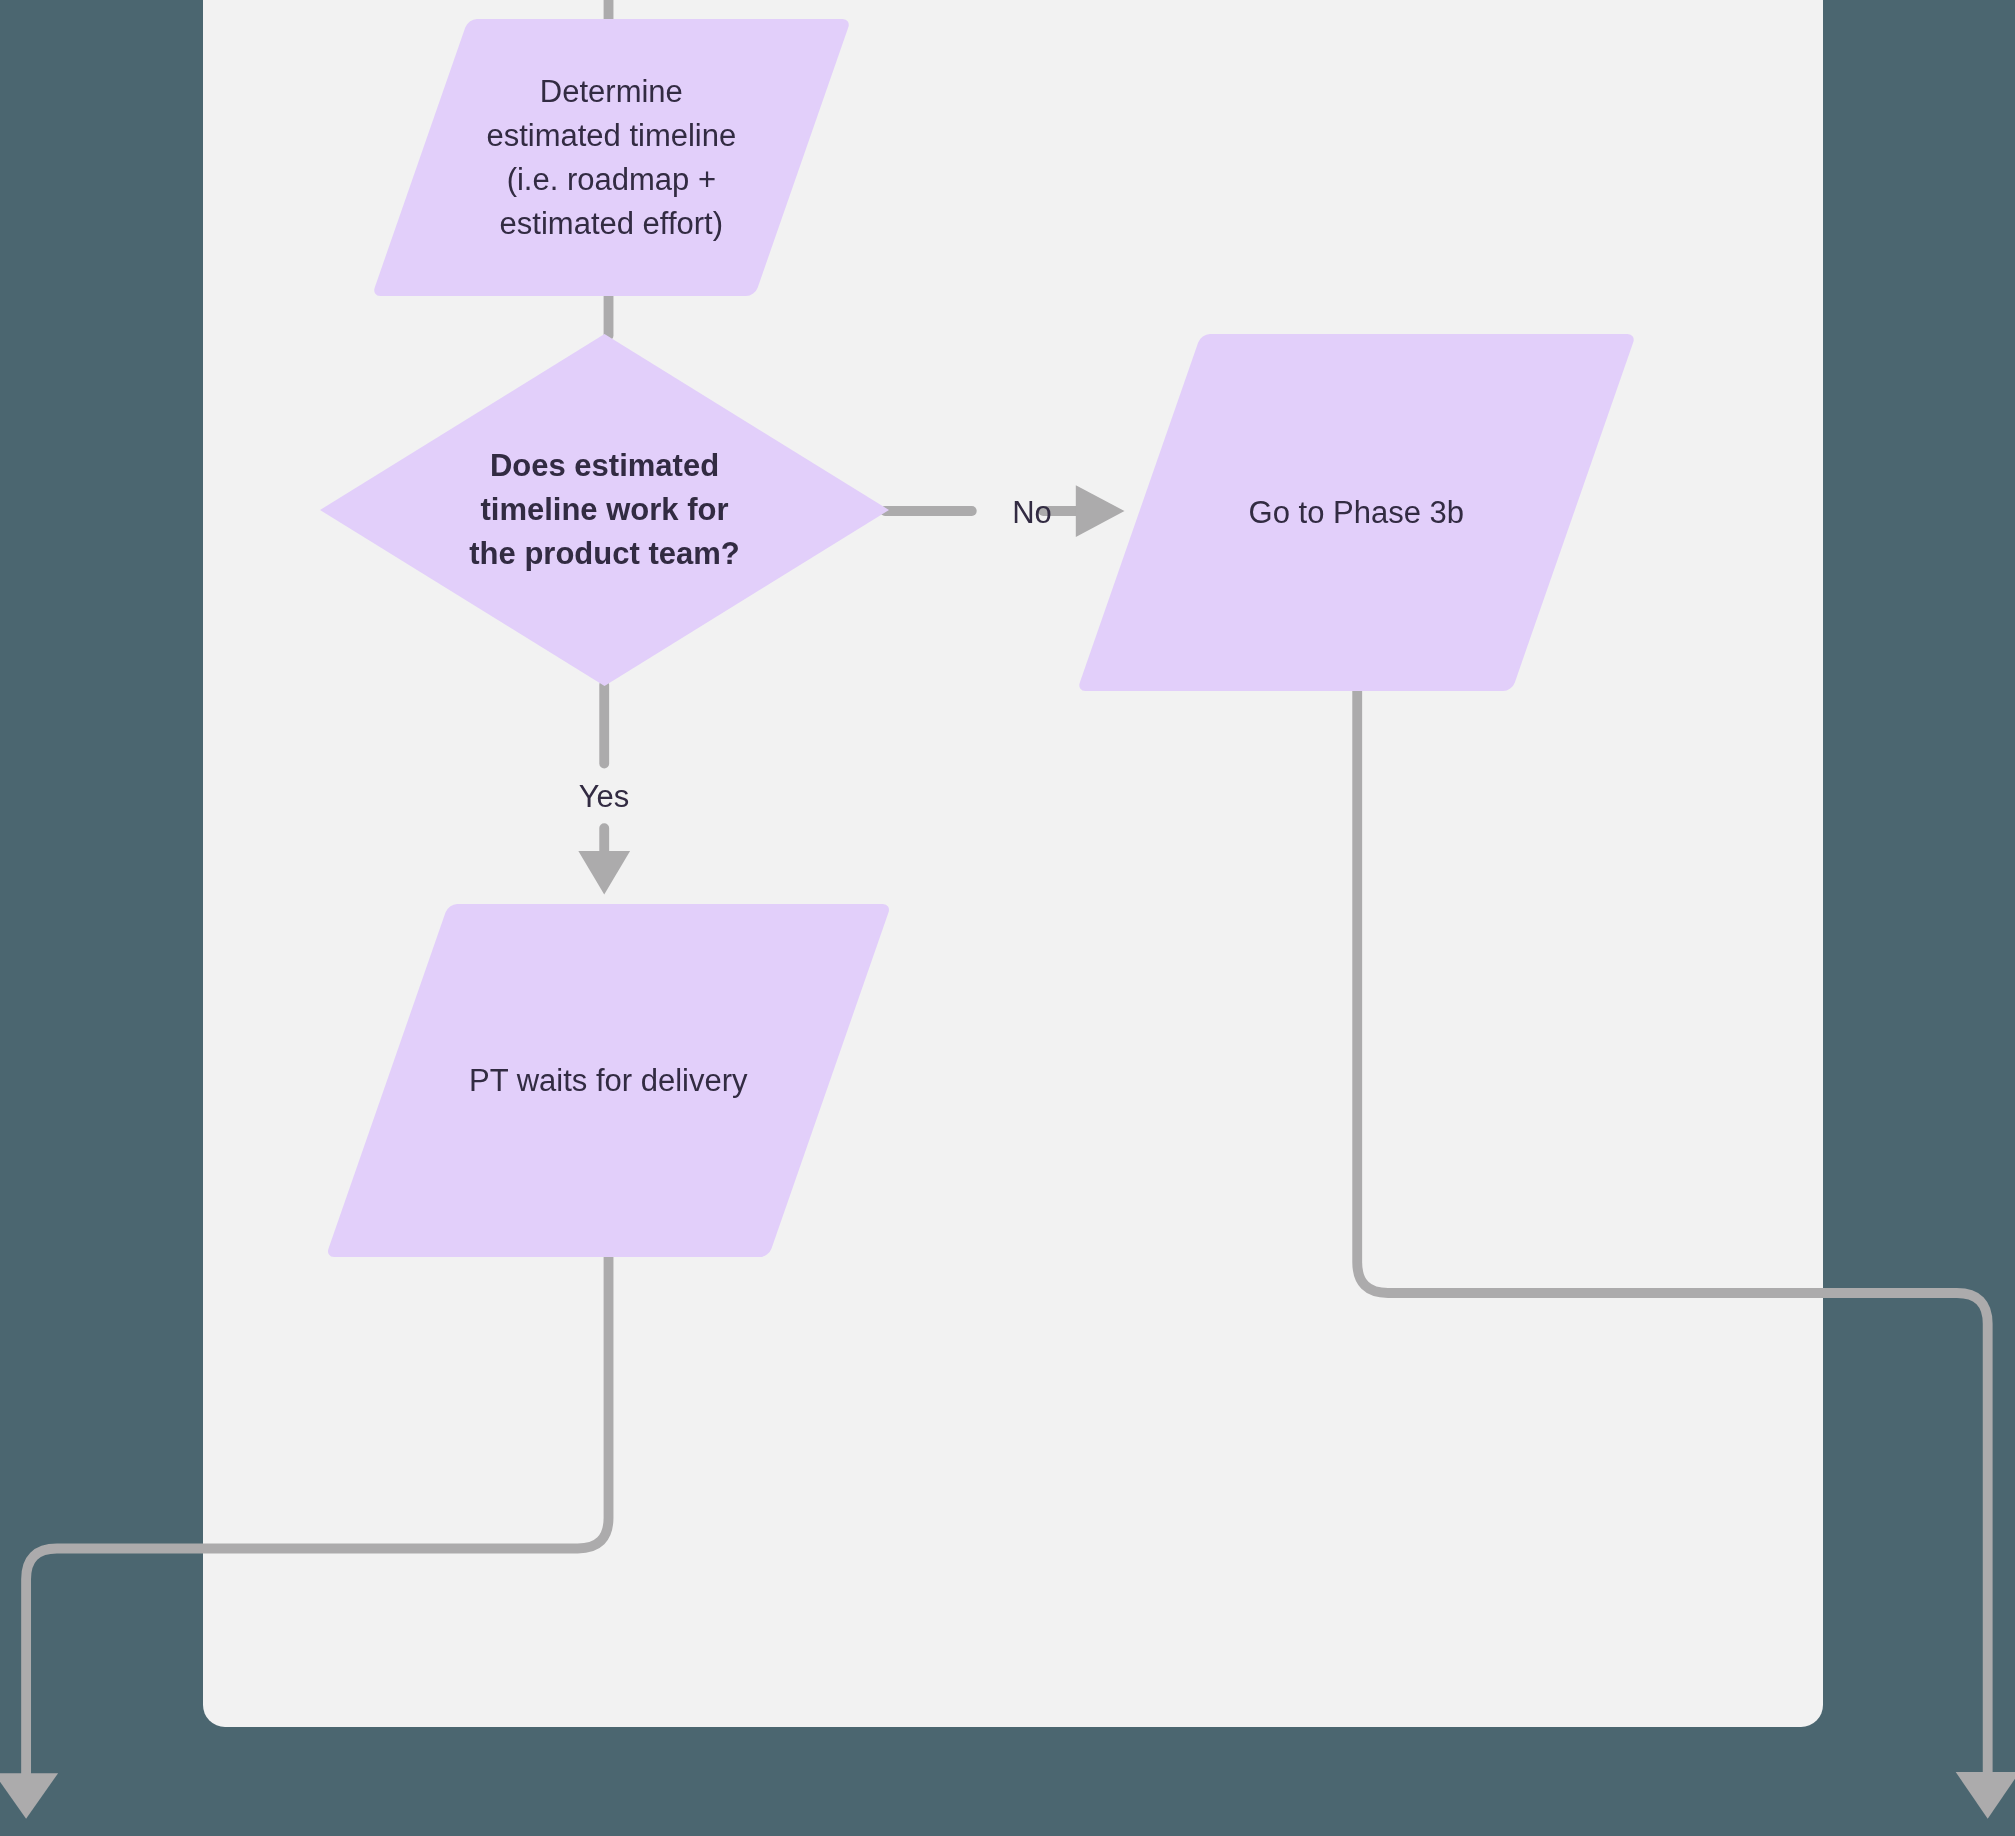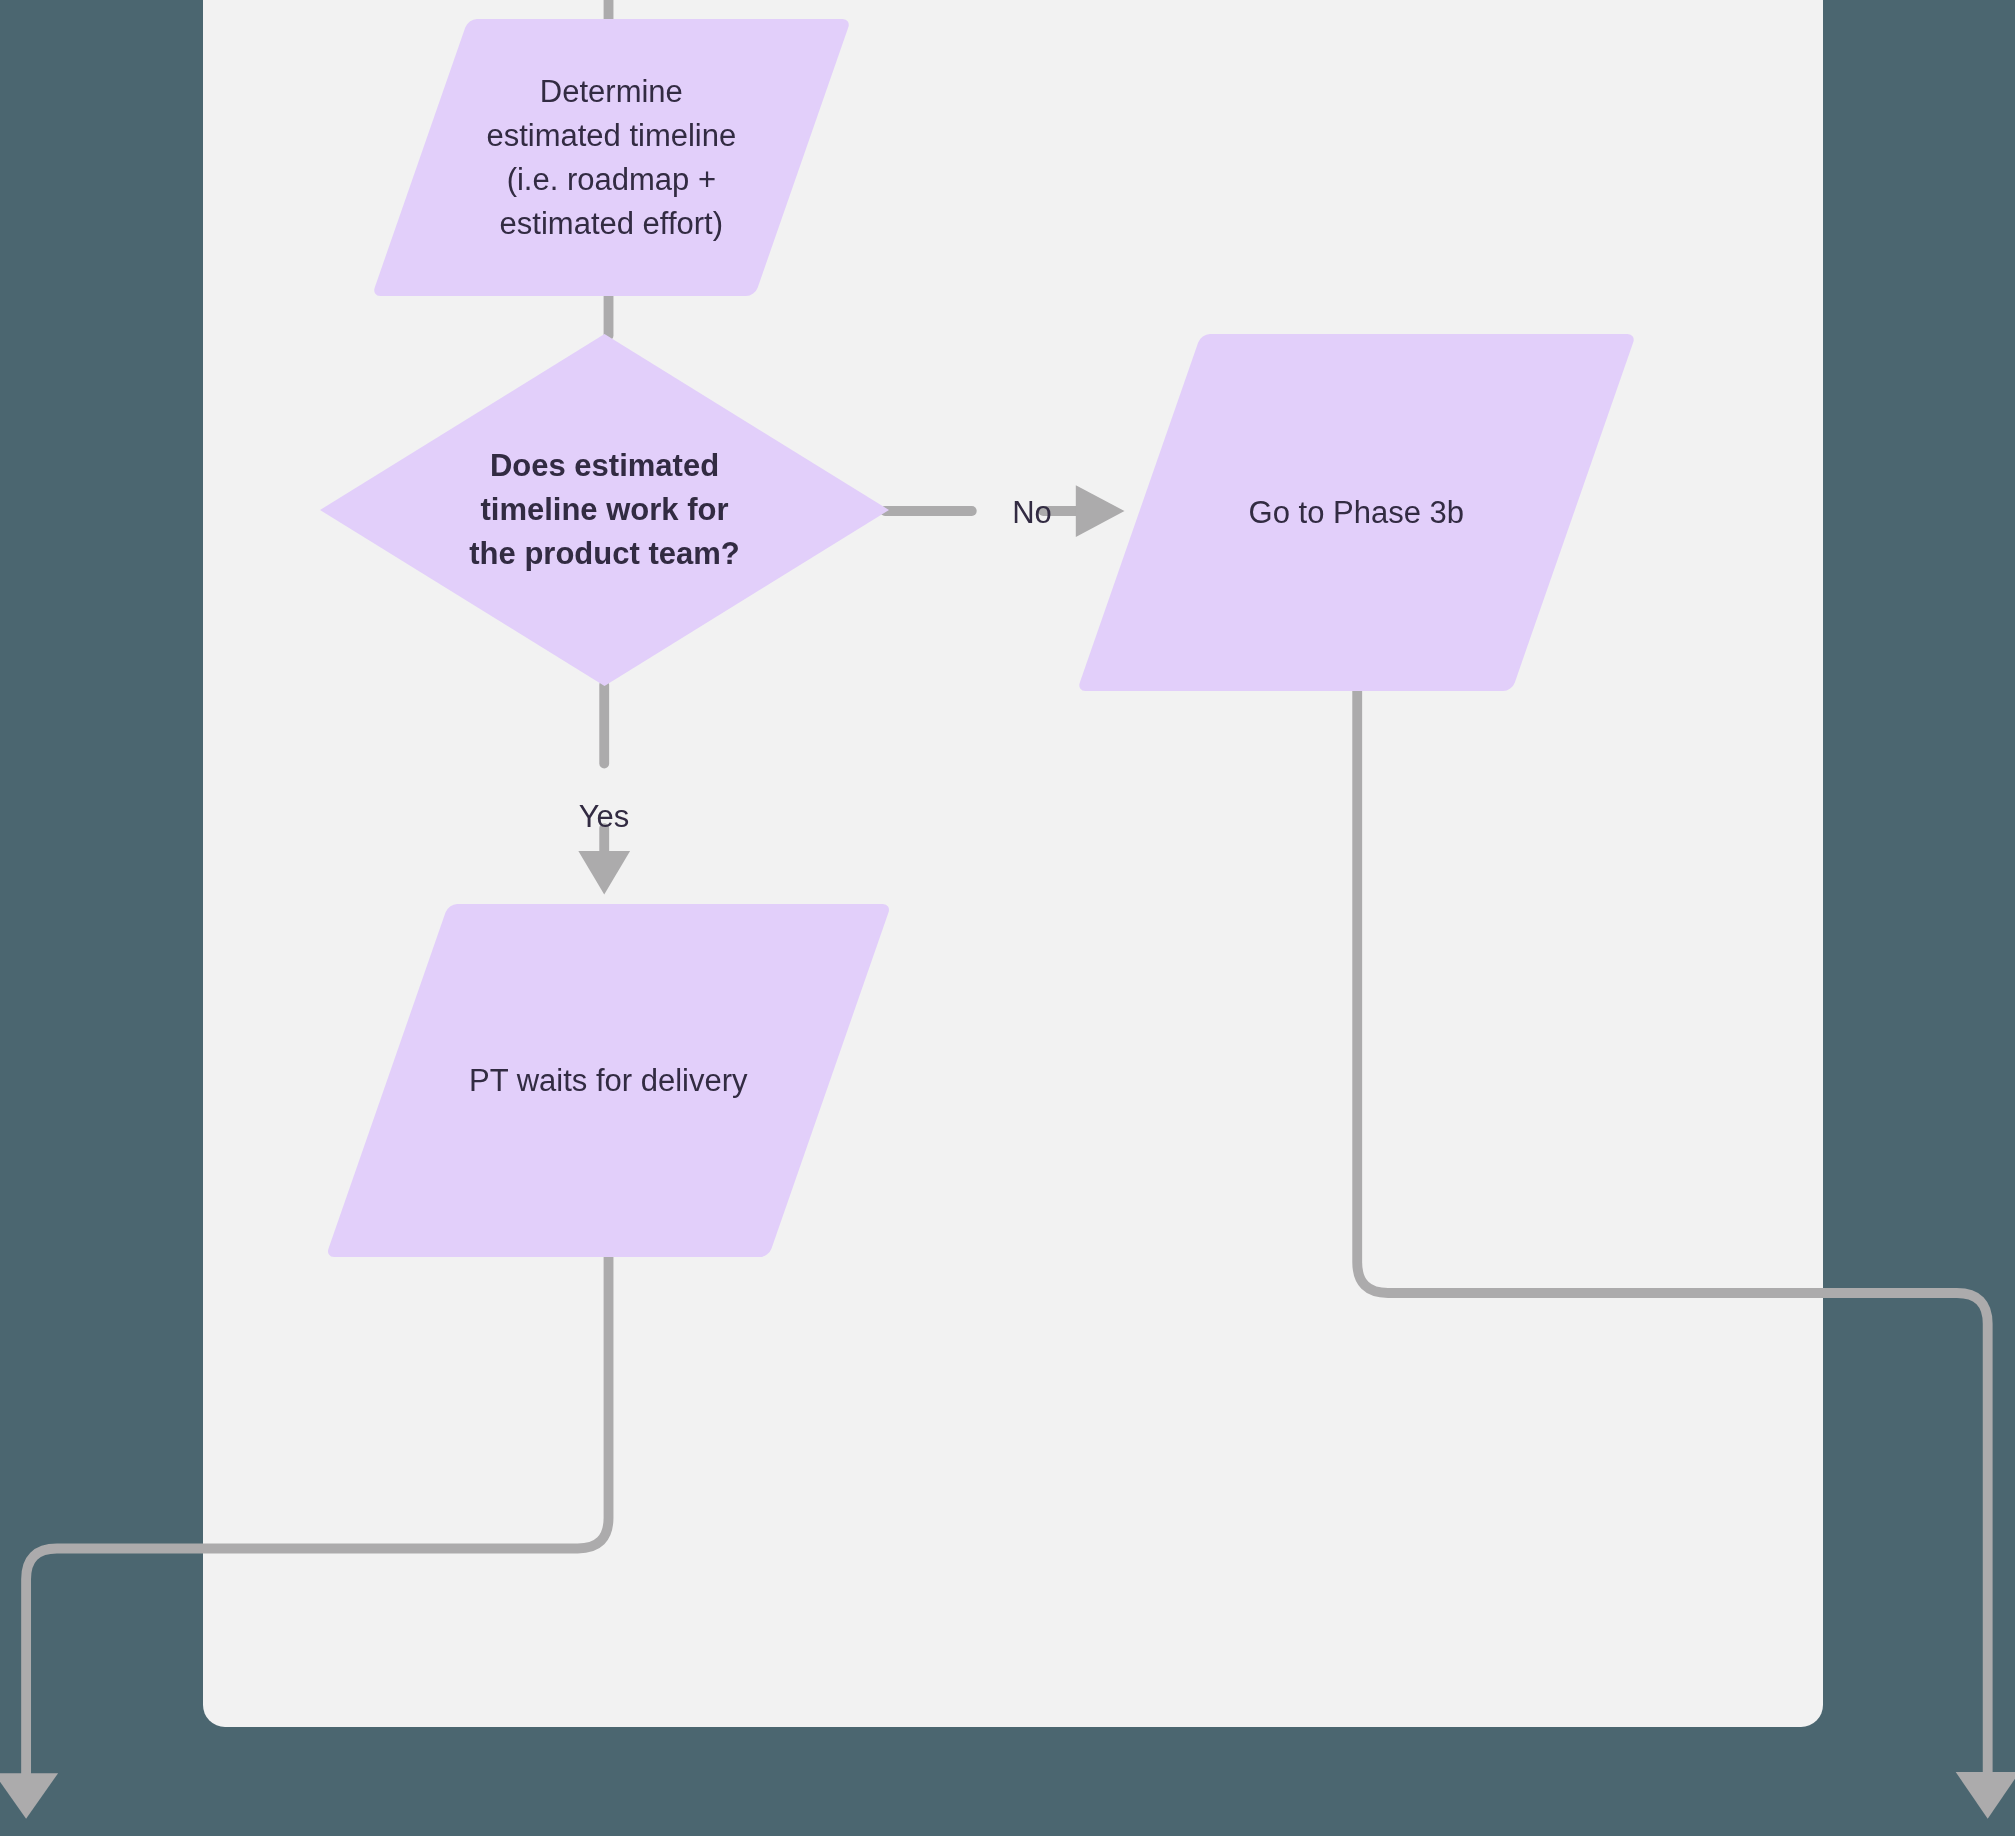--- a/index.html
+++ b/index.html
@@ -47,21 +47,21 @@
   .diamond .node-label{white-space:pre-line;font-weight:bold;}
   .edge-label{
     position:absolute;transform:translate(-50%,-50%);
     color:var(--ink);font-size:31px;line-height:37px;white-space:nowrap;
   }
   #node-determine-timeline{left:420px;top:18.5px;width:383px;height:277px;}
   #node-timeline-decision{left:320px;top:334px;width:569px;height:352px;}
   #node-go-to-phase-3b{left:1139px;top:334px;width:435px;height:357px;}
   #node-pt-waits{left:387px;top:904px;width:443px;height:353px;}
   #edge-label-no{left:1008px;top:512px;margin-left:24px;}
-  #edge-label-yes{left:604px;top:816px;}
+  #edge-label-yes{left:604px;top:796px;}
 </style>
 </head>
 <body>
 
 <div class="stage">
 
   <div class="board"></div>
 
   <svg class="connectors" viewBox="0 0 3272 2982" xmlns="http://www.w3.org/2000/svg">
 

